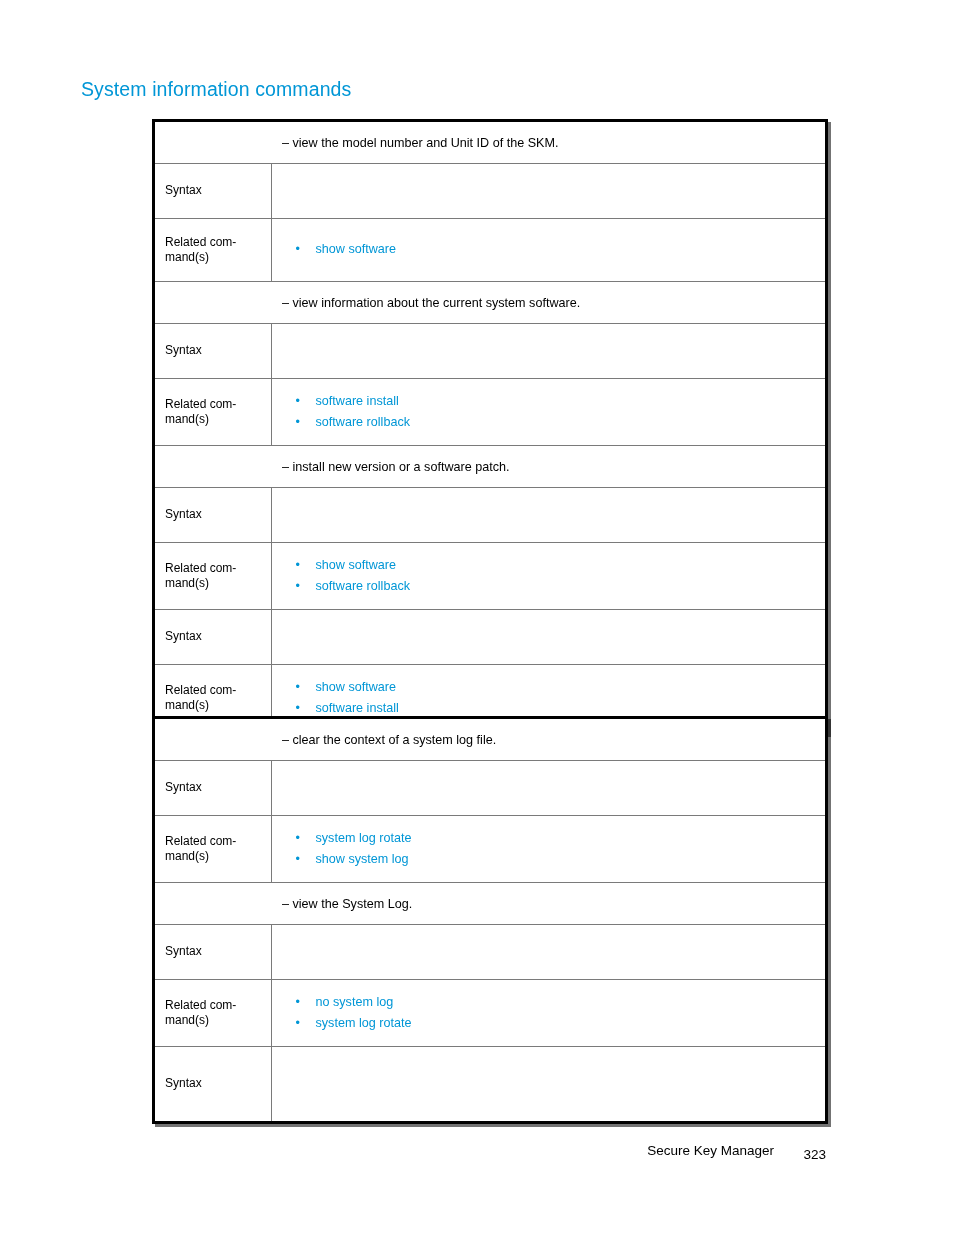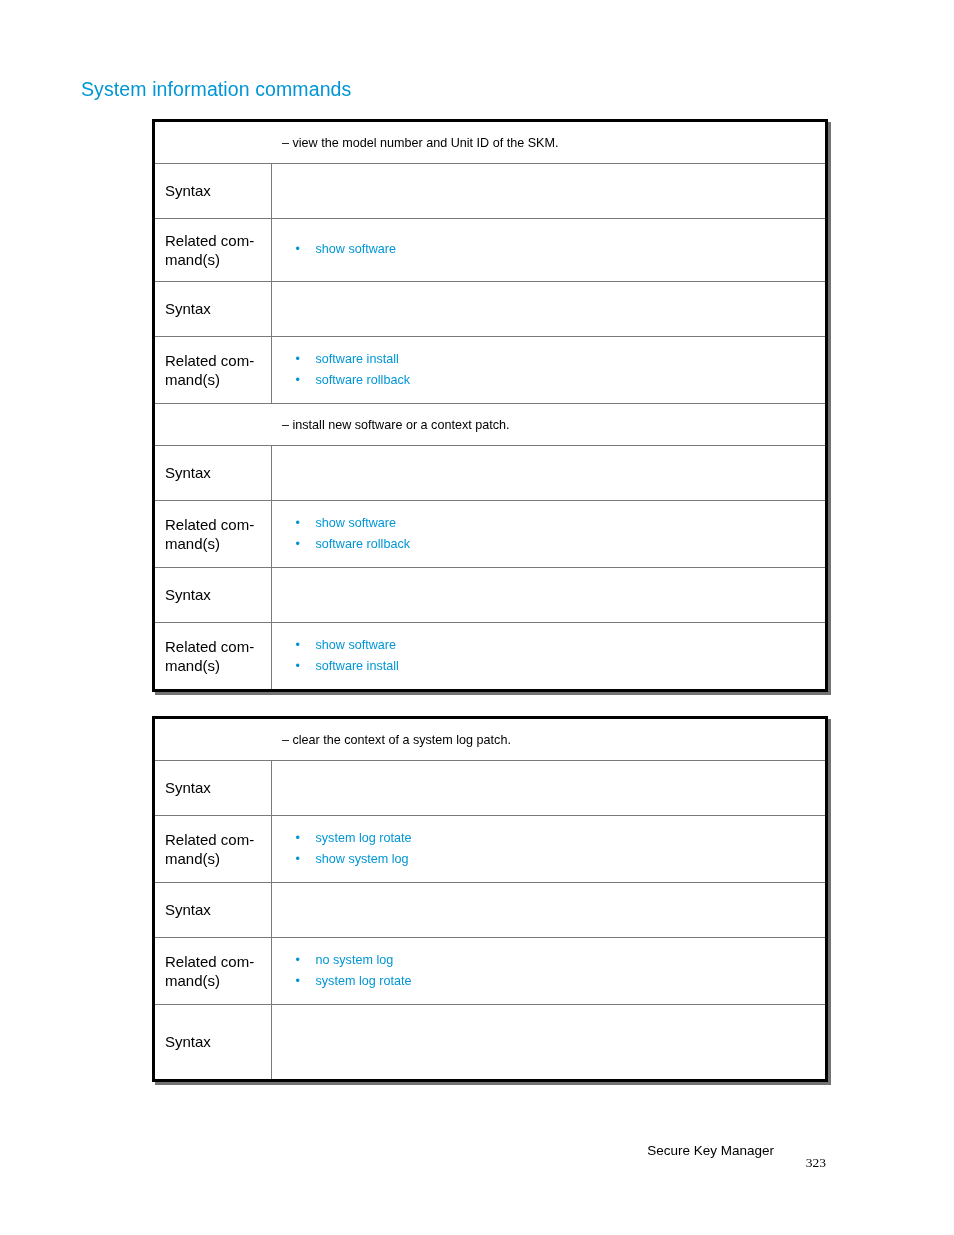--- a/index.html
+++ b/index.html
@@ -79,21 +79,21 @@
     font-weight: bold;
   }
   .cmd-desc {
     color: #000000;
   }
 
   
   td.label-cell {
     padding: 7px 0 7px 10px;
     line-height: 1.28;
-    font-size: 15px;
+    font-size: 12px;
     color: #000000;
     vertical-align: middle;
   }
   tr.syntax-row td { height: 40px; }
   tr.syntax-row.tall td { height: 60px; }
   tr.related-row td { height: 52px; }
   tr.related-row.single td { height: 48px; }
 
   td.value-cell {
     padding: 6px 0 6px 0;
@@ -140,23 +140,22 @@
   }
   .footer-title {
     position: absolute;
     right: 176px;
     top: 0;
     white-space: nowrap;
   }
   .footer-page {
     position: absolute;
     right: 124px;
-    top: 12px;
+    top: 4px;
     white-space: nowrap;
-    font-family: Liberation Serif, serif;
   }
 </style>
 </head>
 <body>
 
 <div class="page">
 
   <div class="section-heading" id="heading-sysinfo">System information commands</div>
 
   <table class="cmd-table" id="table-sysinfo">
@@ -179,38 +178,45 @@
       </tr>
       <tr class="related-row single">
         <td class="label-cell">Related com-<br>mand(s)</td>
         <td class="value-cell">
           <ul class="cmd-list">
             <li><span class="bullet">•</span><span class="link-text">show software</span></li>
           </ul>
         </td>
       </tr>
 
+      <tr class="desc-row">
+        <td colspan="2">
+          <span class="desc-inner">
+            <span class="cmd-name"></span><span class="cmd-desc">– view information about the current system software.</span>
+          </span>
+        </td>
+      </tr>
       <tr class="syntax-row">
         <td class="label-cell">Syntax</td>
         <td class="value-cell syntax-value"></td>
       </tr>
       <tr class="related-row">
         <td class="label-cell">Related com-<br>mand(s)</td>
         <td class="value-cell">
           <ul class="cmd-list">
             <li><span class="bullet">•</span><span class="link-text">software install</span></li>
             <li><span class="bullet">•</span><span class="link-text">software rollback</span></li>
           </ul>
         </td>
       </tr>
 
       <tr class="desc-row">
         <td colspan="2">
           <span class="desc-inner">
-            <span class="cmd-name"></span><span class="cmd-desc">– install new software or a context patch.</span>
+            <span class="cmd-name"></span><span class="cmd-desc">– install new version or a software patch.</span>
           </span>
         </td>
       </tr>
       <tr class="syntax-row">
         <td class="label-cell">Syntax</td>
         <td class="value-cell syntax-value"></td>
       </tr>
       <tr class="related-row">
         <td class="label-cell">Related com-<br>mand(s)</td>
         <td class="value-cell">
@@ -241,38 +247,45 @@
   <table class="cmd-table" id="table-syslog">
     <colgroup>
       <col class="col-label">
       <col class="col-value">
     </colgroup>
     <tbody>
 
       <tr class="desc-row">
         <td colspan="2">
           <span class="desc-inner">
-            <span class="cmd-name"></span><span class="cmd-desc">– clear the context of a system log patch.</span>
+            <span class="cmd-name"></span><span class="cmd-desc">– clear the context of a system log file.</span>
           </span>
         </td>
       </tr>
       <tr class="syntax-row">
         <td class="label-cell">Syntax</td>
         <td class="value-cell syntax-value"></td>
       </tr>
       <tr class="related-row">
         <td class="label-cell">Related com-<br>mand(s)</td>
         <td class="value-cell">
           <ul class="cmd-list">
             <li><span class="bullet">•</span><span class="link-text">system log rotate</span></li>
             <li><span class="bullet">•</span><span class="link-text">show system log</span></li>
           </ul>
         </td>
       </tr>
 
+      <tr class="desc-row">
+        <td colspan="2">
+          <span class="desc-inner">
+            <span class="cmd-name"></span><span class="cmd-desc">– view the System Log.</span>
+          </span>
+        </td>
+      </tr>
       <tr class="syntax-row">
         <td class="label-cell">Syntax</td>
         <td class="value-cell syntax-value"></td>
       </tr>
       <tr class="related-row">
         <td class="label-cell">Related com-<br>mand(s)</td>
         <td class="value-cell">
           <ul class="cmd-list">
             <li><span class="bullet">•</span><span class="link-text">no system log</span></li>
             <li><span class="bullet">•</span><span class="link-text">system log rotate</span></li>

